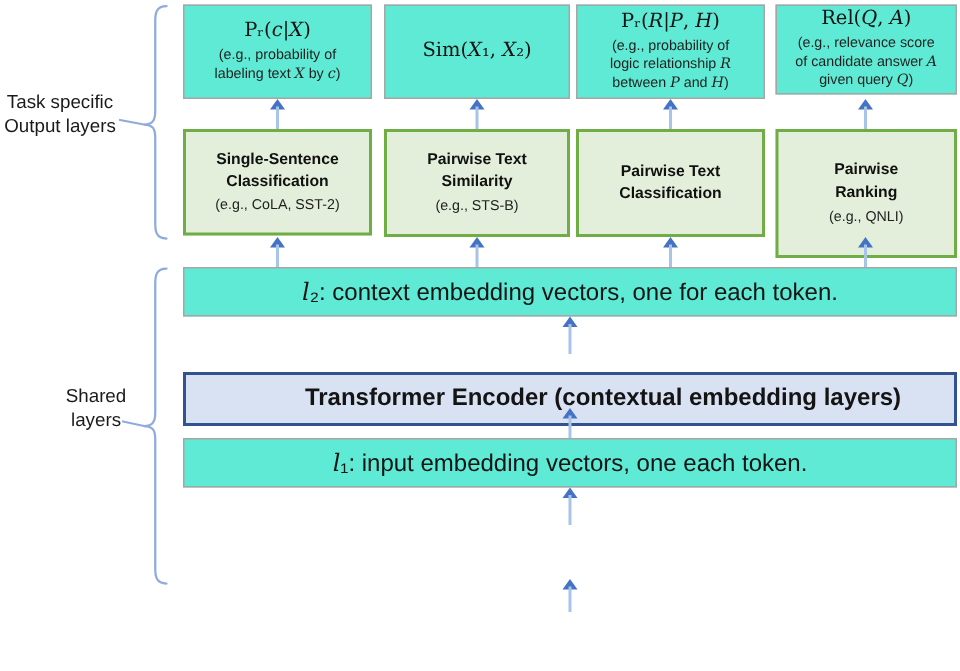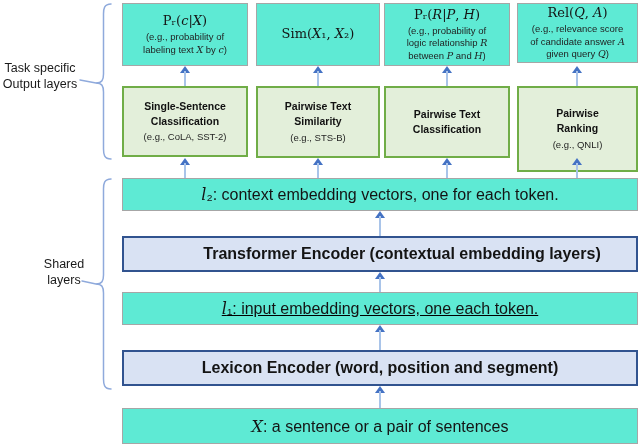--- a/index.html
+++ b/index.html
@@ -145,44 +145,38 @@
 
   <div class="box graybox wide" style="top:178px;height:33px;">
     <div class="wide-label"><i>l</i>₂: context embedding vectors, one for each token.</div>
   </div>
 
   <div class="arrow" style="left:374px;top:211px;height:25px;">
     <div class="head"></div>
       <div class="stem"></div>
   </div>
 
-  <div class="box bluebox wide" style="top:236px;height:36px;padding-left:44px;">
+  <div class="box bluebox wide" style="top:248px;height:36px;padding-left:44px;">
     <div class="wide-label">Transformer Encoder (contextual embedding layers)</div>
   </div>
 
   <div class="arrow" style="left:374px;top:272px;height:20px;">
     <div class="head"></div>
       <div class="stem"></div>
   </div>
 
-  <div class="box graybox wide" style="top:292px;height:33px;text-decoration:underline;">
+  <div class="box graybox wide" style="top:292px;height:33px;">
     <div class="wide-label"><i>l</i>₁: input embedding vectors, one each token.</div>
   </div>
 
   <div class="arrow" style="left:374px;top:325px;height:25px;">
     <div class="head"></div>
       <div class="stem"></div>
   </div>
 
-  <div class="box bluebox wide" style="top:350px;height:36px;">
-    <div class="wide-label">Lexicon Encoder (word, position and segment)</div>
-  </div>
 
   <div class="arrow" style="left:374px;top:386px;height:22px;">
     <div class="head"></div>
       <div class="stem"></div>
   </div>
 
-  <div class="box graybox wide" style="top:408px;height:36px;">
-    <div class="wide-label"><i>X</i>: a sentence or a pair of sentences</div>
-  </div>
 
 </div>
 
 </body></html>

